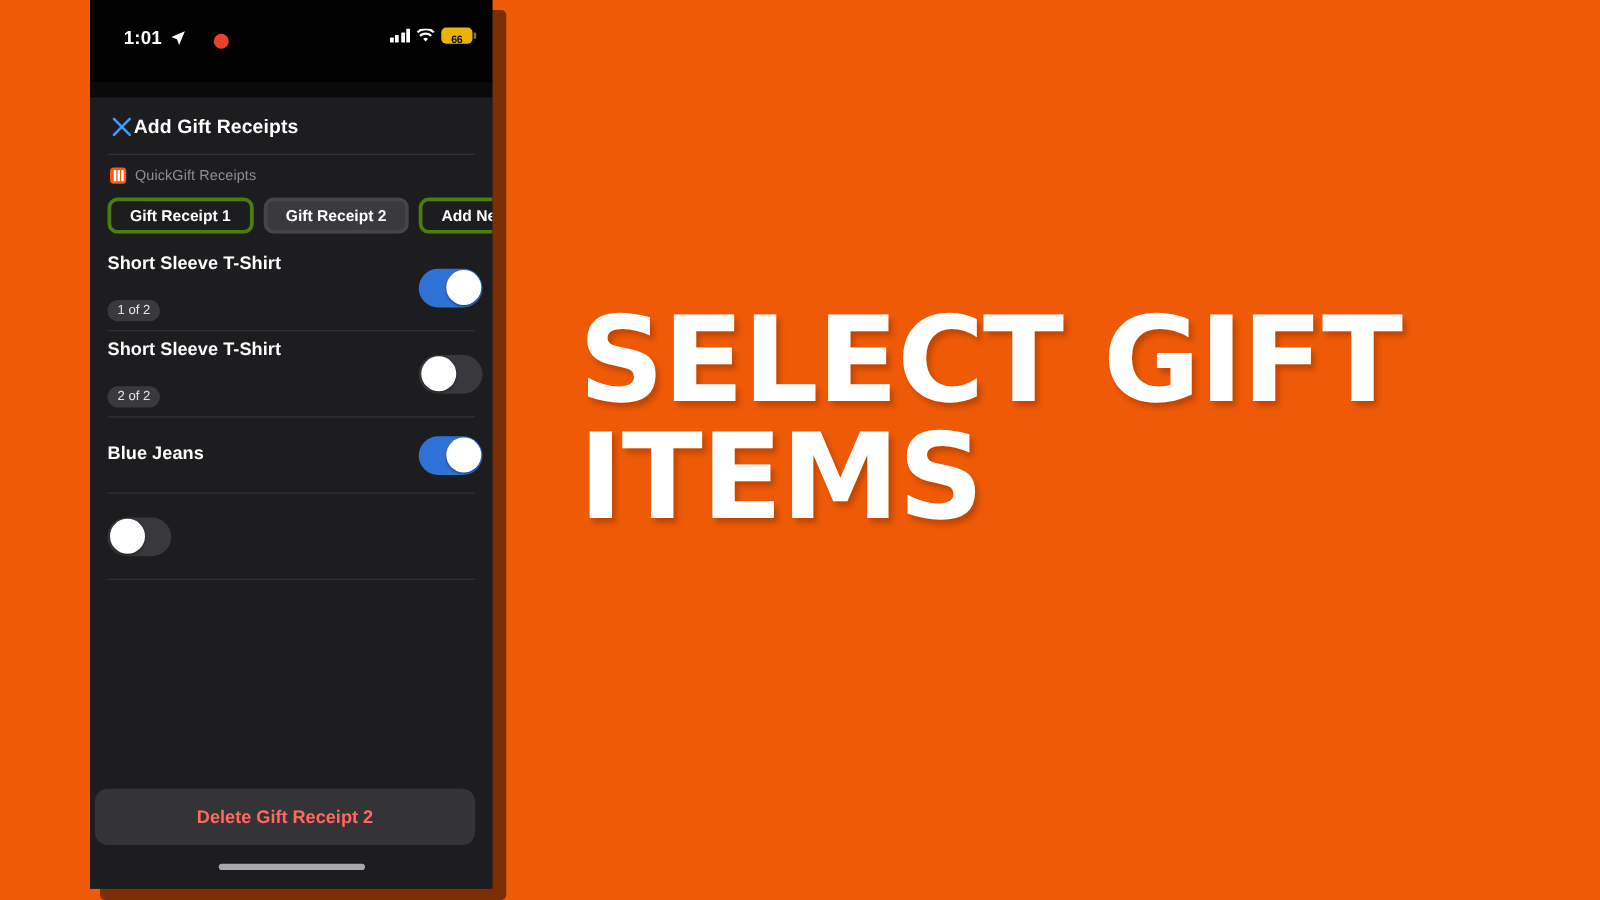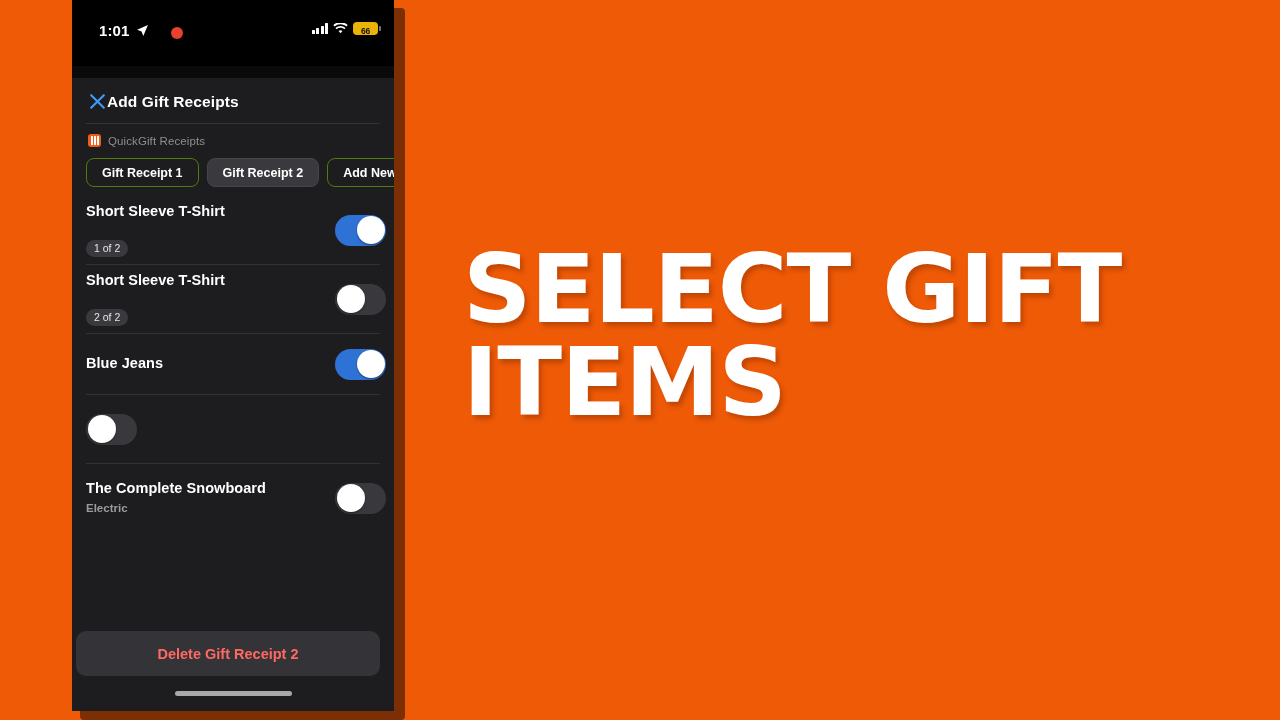--- a/index.html
+++ b/index.html
@@ -211,21 +211,21 @@
     gap: 8px;
     padding: 5px 0 0 14px;
     overflow: hidden;
     white-space: nowrap;
   }
   .chip {
     flex: 0 0 auto;
     height: 29px;
     padding: 0 15px;
     border-radius: 8px;
-    border: 1px solid #4d7c0f;
+    border: 3px solid #4d7c0f;
     background: transparent;
     color: #ffffff;
     font-size: 12.5px;
     font-weight: bold;
     display: flex;
     align-items: center;
     box-sizing: border-box;
   }
   .chip.selected {
     background: #3a3a3e;
@@ -442,29 +442,20 @@
         </div>
         <div class="divider"></div>
 
         <div class="row">
           <div class="switch">
               <div class="knob"></div>
             </div>
         </div>
         <div class="divider"></div>
 
-        <div class="row">
-          <div class="texts">
-            <div class="row-title">The Complete Snowboard</div>
-            <div class="row-sub">Electric</div>
-          </div>
-          <div class="switch">
-              <div class="knob"></div>
-            </div>
-        </div>
 
       </div>
 
       <div class="footer">
         <div class="delete-btn">Delete Gift Receipt 2</div>
       </div>
       <div class="home-area">
         <div class="home-bar"></div>
       </div>
 

